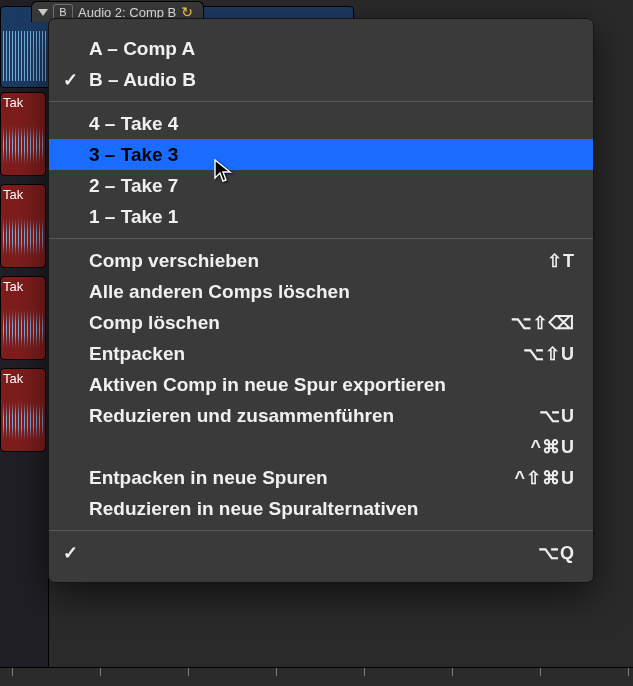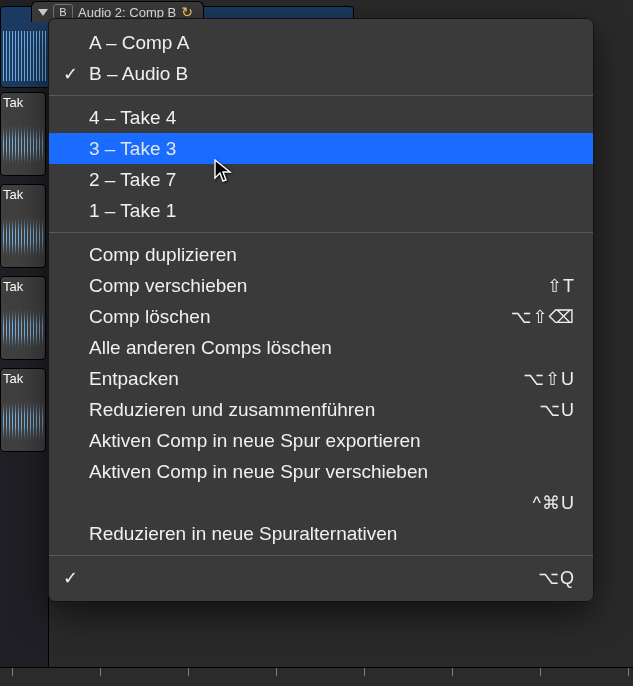--- a/index.html
+++ b/index.html
@@ -19,21 +19,21 @@
     left: 0; top: 0;
     width: 48px; height: 686px;
     background: #1f1f25;
     border-right: 1px solid #000;
   }
   .region-strip {
     position: absolute;
     left: 0;
     width: 44px;
     height: 82px;
-    background: #404040;
+    background: #7f1d1d;
     border: 1px solid #000;
     border-radius: 4px;
     overflow: hidden;
   }
   .region-strip .label {
     position: absolute;
     left: 2px; top: 2px;
     color: #fff;
     font-size: 13px;
     font-weight: 400;
@@ -106,21 +106,22 @@
   
   .menu {
     position: absolute;
     left: 48px;
     top: 18px;
     width: 544px;
     background: #3a3a3a;
     border: 1px solid #141414;
     border-radius: 7px;
     box-shadow: 0 12px 36px rgba(0,0,0,0.6);
-    padding: 8px 0;
+    padding: 14px 0;
+    font-weight: bold;
   }
   .menu .row {
     position: relative;
     display: flex;
     align-items: center;
     height: 31px;
     padding: 0 18px 0 40px;
     font-size: 19px;
     color: #f0f0f0;
     white-space: nowrap;
@@ -132,21 +133,21 @@
     color: #f0f0f0;
   }
   .menu .row .shortcut {
     margin-left: auto;
     color: #ededed;
     font-size: 18px;
     letter-spacing: 1px;
   }
   .menu .row.hover {
     background: #1a6bff;
-    color: #e5e5e5;
+    color: #000000;
   }
   .menu hr {
     border: none;
     border-top: 1px solid #5a5a5a;
     margin: 6px 0;
   }
 
   
   .cursor {
     position: absolute;
@@ -225,53 +226,49 @@
   <div class="row">
     <span>2 – Take 7</span>
   </div>
   <div class="row">
     <span>1 – Take 1</span>
   </div>
 
   <hr>
 
   <div class="row">
-    <span>Comp duplizieren</span>
-    <span class="shortcut"></span>
-  </div>
-  <div class="row">
     <span>Comp verschieben</span>
     <span class="shortcut">⇧T</span>
   </div>
   <div class="row">
+    <span>Alle anderen Comps löschen</span>
+    <span class="shortcut"></span>
+  </div>
+  <div class="row">
     <span>Comp löschen</span>
     <span class="shortcut">⌥⇧⌫</span>
   </div>
   <div class="row">
-    <span>Alle anderen Comps löschen</span>
-    <span class="shortcut"></span>
-  </div>
-  <div class="row">
     <span>Entpacken</span>
     <span class="shortcut">⌥⇧U</span>
   </div>
   <div class="row">
+    <span>Aktiven Comp in neue Spur exportieren</span>
+    <span class="shortcut"></span>
+  </div>
+  <div class="row">
     <span>Reduzieren und zusammenführen</span>
     <span class="shortcut">⌥U</span>
   </div>
   <div class="row">
-    <span>Aktiven Comp in neue Spur exportieren</span>
-    <span class="shortcut"></span>
-  </div>
-  <div class="row">
-    <span>Aktiven Comp in neue Spur verschieben</span>
-    <span class="shortcut"></span>
-  </div>
-  <div class="row">
     <span class="shortcut">^⌘U</span>
+  </div>
+  <div class="row">
+    <span>Entpacken in neue Spuren</span>
+    <span class="shortcut">^⇧⌘U</span>
   </div>
   <div class="row">
     <span>Reduzieren in neue Spuralternativen</span>
     <span class="shortcut"></span>
   </div>
 
   <hr>
 
   <div class="row">
     <span class="check">✓</span>

